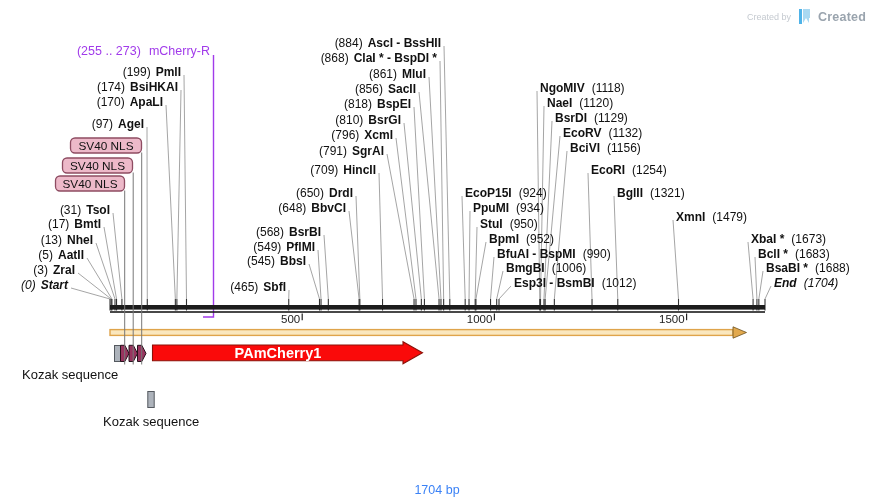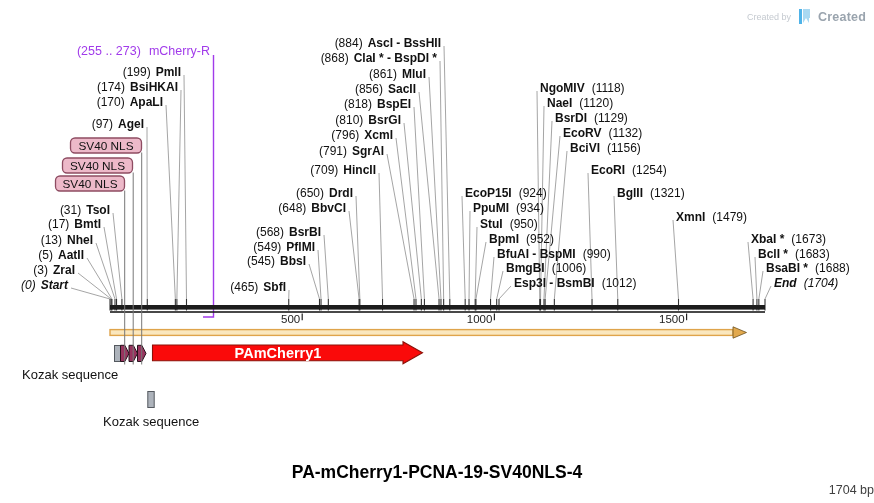--- a/index.html
+++ b/index.html
@@ -11,21 +11,21 @@
   #created-by{font-size:9px;color:#C5CAD0;}
   #brand{font-size:12.5px;font-weight:600;color:#9AA4AE;letter-spacing:.2px;}
   #logo{width:11px;height:15px;position:relative;}
   #logo .bar{position:absolute;left:0;top:0;width:3px;height:15px;background:#4FB3E8;}
   #logo .flag{position:absolute;left:4px;top:0;width:0;height:0;
     border-left:3.5px solid #A9D9F2;border-right:3.5px solid #A9D9F2;border-bottom:5px solid transparent;}
   #logo .flagtop{position:absolute;left:4px;top:0;width:7px;height:9px;background:#A9D9F2;}
   #kozak-label-1{left:22px;top:367px;font-size:13px;color:#111;}
   #kozak-label-2{left:103px;top:414px;font-size:13px;color:#111;}
   #plasmid-title{left:0;right:0;top:462px;text-align:center;font-size:17.5px;font-weight:bold;color:#000;}
-  #plasmid-length{left:0;right:0;top:483px;text-align:right;font-size:12.5px;color:#404040;}
+  #plasmid-length{left:0;right:0;top:483px;text-align:center;font-size:12.5px;color:#3b82f6;}
 </style>
 </head>
 <body>
 
 <div id="stage">
   <svg id="map-svg" width="874" height="503">
       <g>
         <line x1="184" y1="75" x2="186.49354460093898" y2="299" stroke="#9B9B9B" stroke-width="0.9"></line>
         <line x1="186.49354460093898" y1="299" x2="186.49354460093898" y2="310.5" stroke="#333333" stroke-width="1.1"></line>
         <text x="181" y="75.5" font-size="12" fill="#111111" text-anchor="end"><tspan>(199)</tspan><tspan dx="5" font-weight="bold">PmlI</tspan></text>
@@ -289,15 +289,14 @@
         <span class="flagtop"></span>
         <span class="flag" style="top:9px"></span>
         <span class="bar"></span>
       </span>
     <span id="brand">Created</span>
   </div>
 
   <div id="kozak-label-1" class="abs">Kozak sequence</div>
   <div id="kozak-label-2" class="abs">Kozak sequence</div>
 
-  <div id="plasmid-title" class="abs">PA-mCherry1-PCNA-19-SV40NLS-4</div>
   <div id="plasmid-length" class="abs">1704 bp</div>
 </div>
 
 </body></html>

